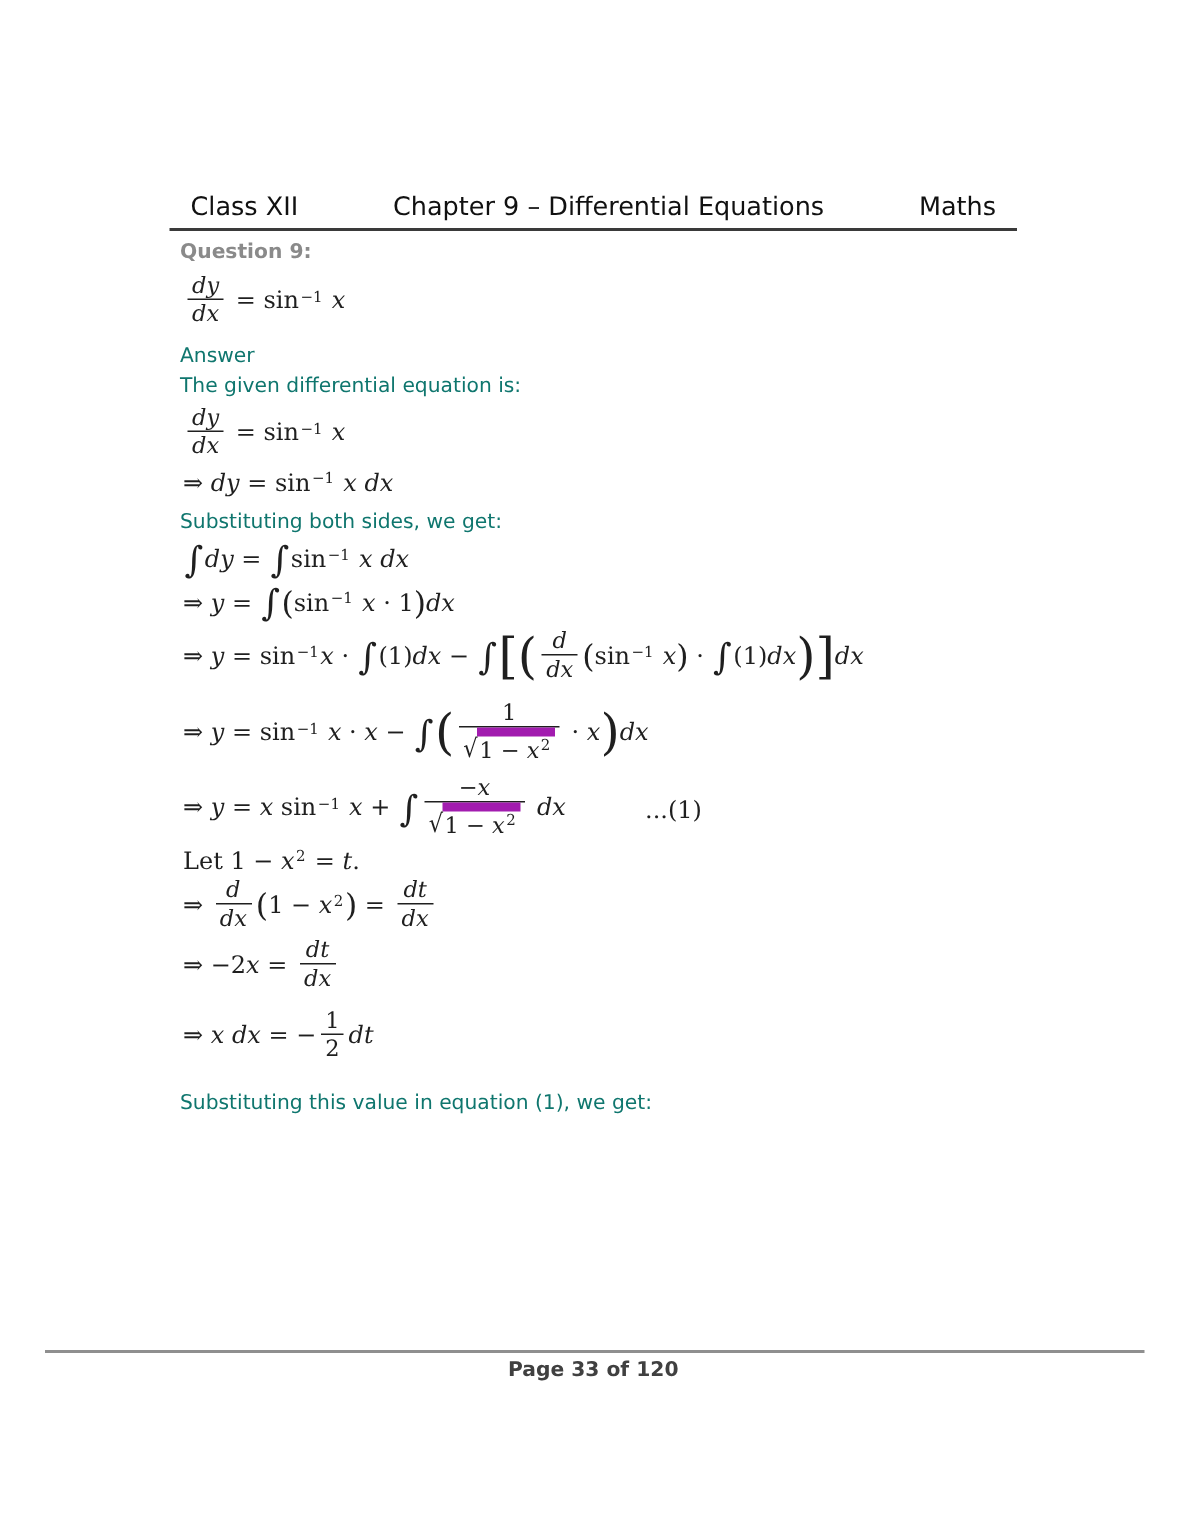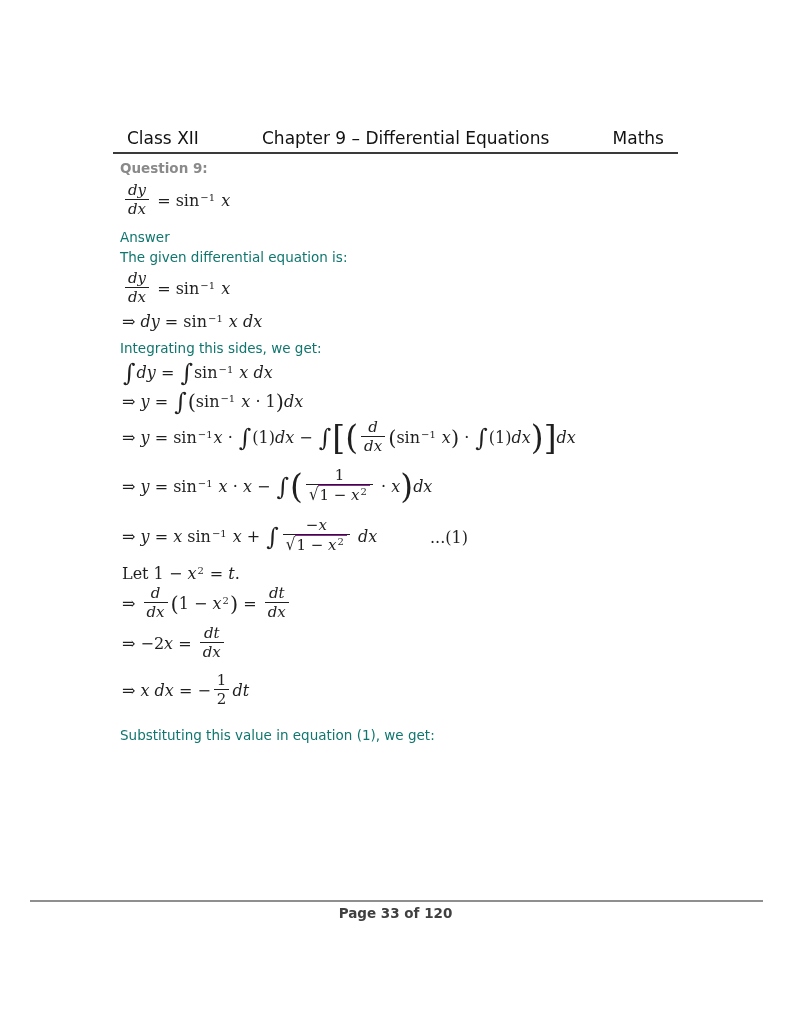--- a/index.html
+++ b/index.html
@@ -21,21 +21,21 @@
   .ms{font-size:10px;vertical-align:5px;padding:0 1px;}
   .mint{font-size:24px;vertical-align:-3px;line-height:1;padding:0 1px;}
   .bg1{font-size:21px;vertical-align:-2px;line-height:1;}
   .bg2{font-size:33px;vertical-align:-6px;line-height:1;}
   .frac{display:inline-block;vertical-align:middle;text-align:center;font-size:15px;
         line-height:1.2;margin:0 3px;transform:translateY(-2px);}
   .frac .num{display:block;border-bottom:1px solid #1f1f1f;padding:0 3px;}
   .frac .den{display:block;padding:0 3px;}
   .sqrt{display:inline-block;white-space:nowrap;}
   .sqrt .rad{display:inline-block;transform:scaleY(1.12);transform-origin:bottom;}
-  .sqrt .bod{display:inline-block;border-top:1px solid #a21caf;padding:0 2px 0 1px;}
+  .sqrt .bod{display:inline-block;border-top:6px solid #a21caf;padding:0 2px 0 1px;}
   .tag{position:absolute;left:308px;top:50%;transform:translateY(-50%);
        font-family:"DejaVu Serif","Liberation Serif",serif;font-size:16px;color:#1f1f1f;}
 
   .footer-rule{position:absolute;left:30px;right:28px;top:900px;border-top:2px solid #8f8f8f;}
   .page-num{position:absolute;left:0;top:905px;width:791px;text-align:center;
             font-size:13.5px;font-weight:bold;color:#404040;}
 </style>
 </head>
 <body>
 
@@ -50,21 +50,21 @@
   <div class="q-title">Question 9:</div>
 
   <div class="eq" style="top:183px"><span class="frac"><span class="num"><span class="mi">dy</span></span><span class="den"><span class="mi">dx</span></span></span><span class="mt"> = sin</span><span class="ms">−1</span><span class="mi"> x</span></div>
 
   <div class="txt" style="top:229px">Answer</div>
   <div class="txt" style="top:249px">The given differential equation is:</div>
 
   <div class="eq" style="top:271px"><span class="frac"><span class="num"><span class="mi">dy</span></span><span class="den"><span class="mi">dx</span></span></span><span class="mt"> = sin</span><span class="ms">−1</span><span class="mi"> x</span></div>
   <div class="eq" style="top:312px"><span class="mt">⇒ </span><span class="mi">dy</span><span class="mt"> = sin</span><span class="ms">−1</span><span class="mi"> x dx</span></div>
 
-  <div class="txt" style="top:340px">Integrating this sides, we get:</div>
+  <div class="txt" style="top:340px">Substituting both sides, we get:</div>
 
   <div class="eq" style="top:361px"><span class="mint">∫</span><span class="mi">dy</span><span class="mt"> = </span><span class="mint">∫</span><span class="mt">sin</span><span class="ms">−1</span><span class="mi"> x dx</span></div>
   <div class="eq" style="top:390px"><span class="mt">⇒ </span><span class="mi">y</span><span class="mt"> = </span><span class="mint">∫</span><span class="bg1">(</span><span class="mt">sin</span><span class="ms">−1</span><span class="mi"> x</span><span class="mt"> · 1</span><span class="bg1">)</span><span class="mi">dx</span></div>
   <div class="eq" style="top:420px"><span class="mt">⇒ </span><span class="mi">y</span><span class="mt"> = sin</span><span class="ms">−1</span><span class="mi">x</span><span class="mt"> · </span><span class="mint">∫</span><span class="mt">(1)</span><span class="mi">dx</span><span class="mt"> − </span><span class="mint">∫</span><span class="bg2">[</span><span class="bg2">(</span><span class="frac"><span class="num"><span class="mi">d</span></span><span class="den"><span class="mi">dx</span></span></span><span class="bg1">(</span><span class="mt">sin</span><span class="ms">−1</span><span class="mi"> x</span><span class="bg1">)</span><span class="mt"> · </span><span class="mint">∫</span><span class="mt">(1)</span><span class="mi">dx</span><span class="bg2">)</span><span class="bg2">]</span><span class="mi">dx</span></div>
   <div class="eq" style="top:468px"><span class="mt">⇒ </span><span class="mi">y</span><span class="mt"> = sin</span><span class="ms">−1</span><span class="mi"> x</span><span class="mt"> · </span><span class="mi">x</span><span class="mt"> − </span><span class="mint">∫</span><span class="bg2">(</span><span class="frac"><span class="num"><span class="mt">1</span></span><span class="den"><span class="sqrt"><span class="rad">√</span><span class="bod"><span class="mt">1 − </span><span class="mi">x</span><span class="ms">2</span></span></span></span></span><span class="mt"> · </span><span class="mi">x</span><span class="bg2">)</span><span class="mi">dx</span></div>
   <div class="eq" style="top:518px">
     <span class="tag">...(1)</span>
   <span class="mt">⇒ </span><span class="mi">y</span><span class="mt"> = </span><span class="mi">x</span><span class="mt"> sin</span><span class="ms">−1</span><span class="mi"> x</span><span class="mt"> + </span><span class="mint">∫</span><span class="frac"><span class="num"><span class="mt">−</span><span class="mi">x</span></span><span class="den"><span class="sqrt"><span class="rad">√</span><span class="bod"><span class="mt">1 − </span><span class="mi">x</span><span class="ms">2</span></span></span></span></span><span class="mi"> dx</span></div>
   <div class="eq" style="top:564px"><span class="mt">Let 1 − </span><span class="mi">x</span><span class="ms">2</span><span class="mt"> = </span><span class="mi">t</span><span class="mt">.</span></div>
   <div class="eq" style="top:586px"><span class="mt">⇒ </span><span class="frac"><span class="num"><span class="mi">d</span></span><span class="den"><span class="mi">dx</span></span></span><span class="bg1">(</span><span class="mt">1 − </span><span class="mi">x</span><span class="ms">2</span><span class="bg1">)</span><span class="mt"> = </span><span class="frac"><span class="num"><span class="mi">dt</span></span><span class="den"><span class="mi">dx</span></span></span></div>

